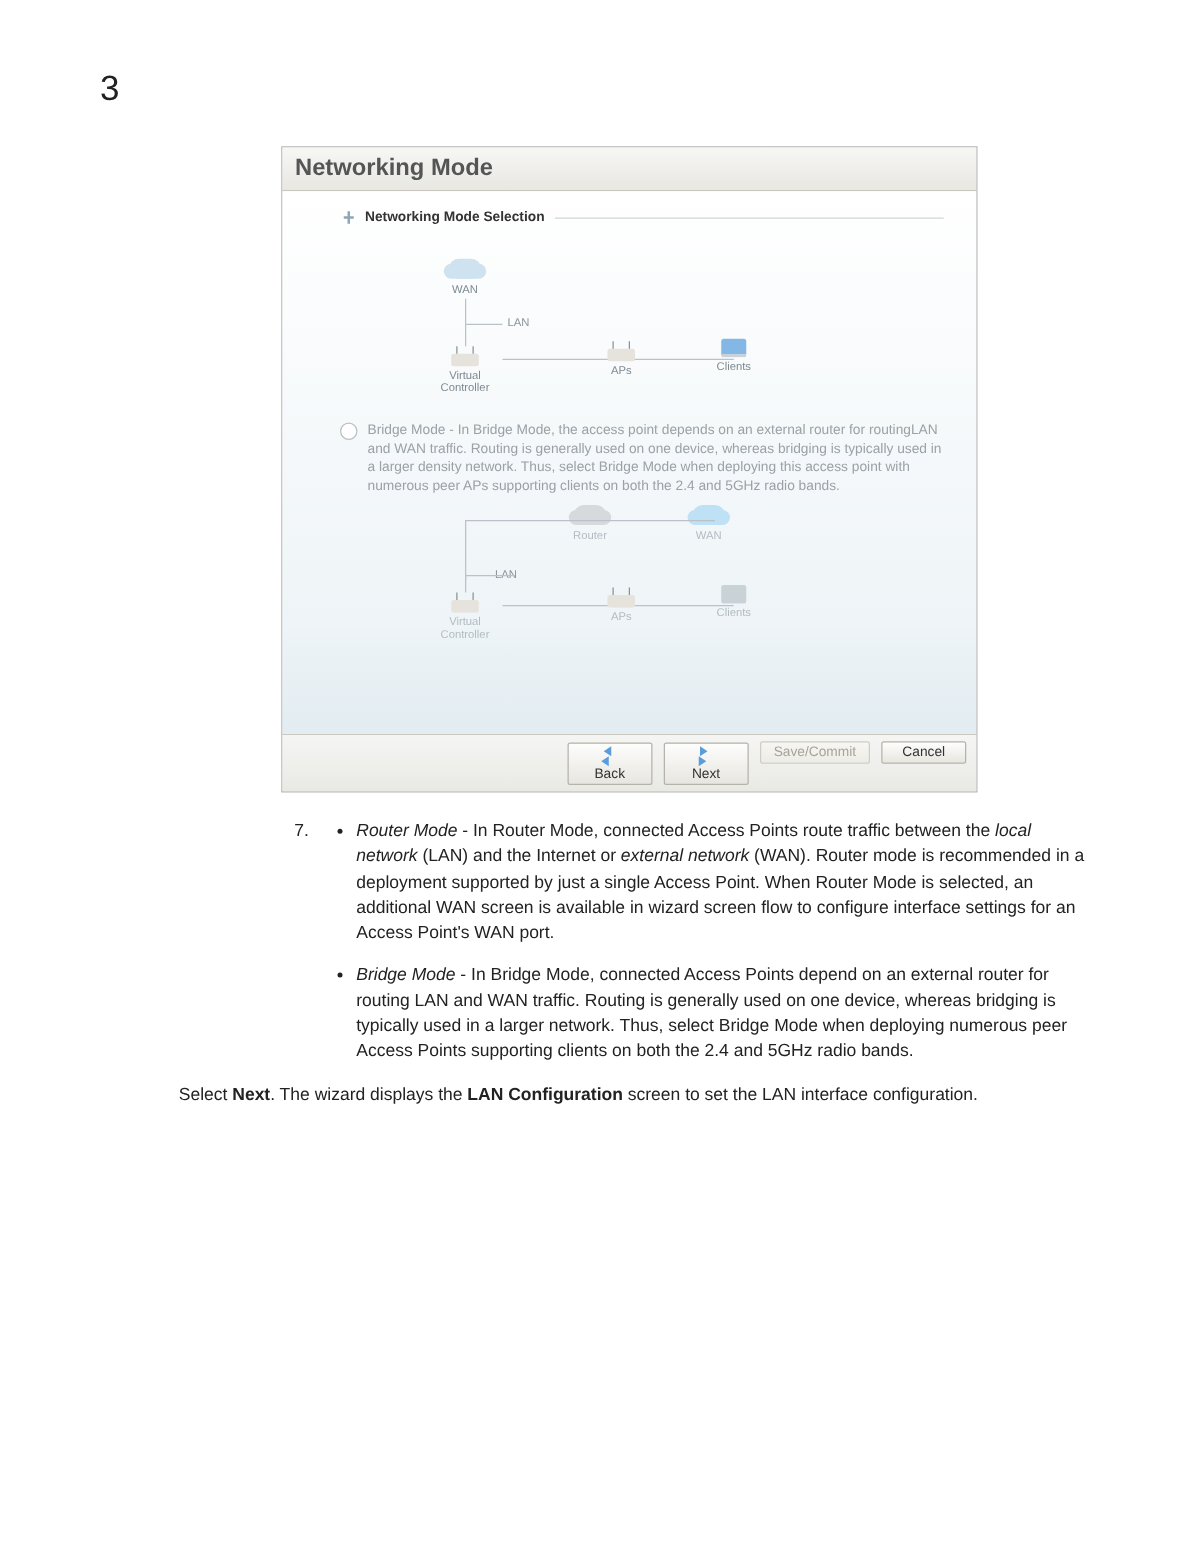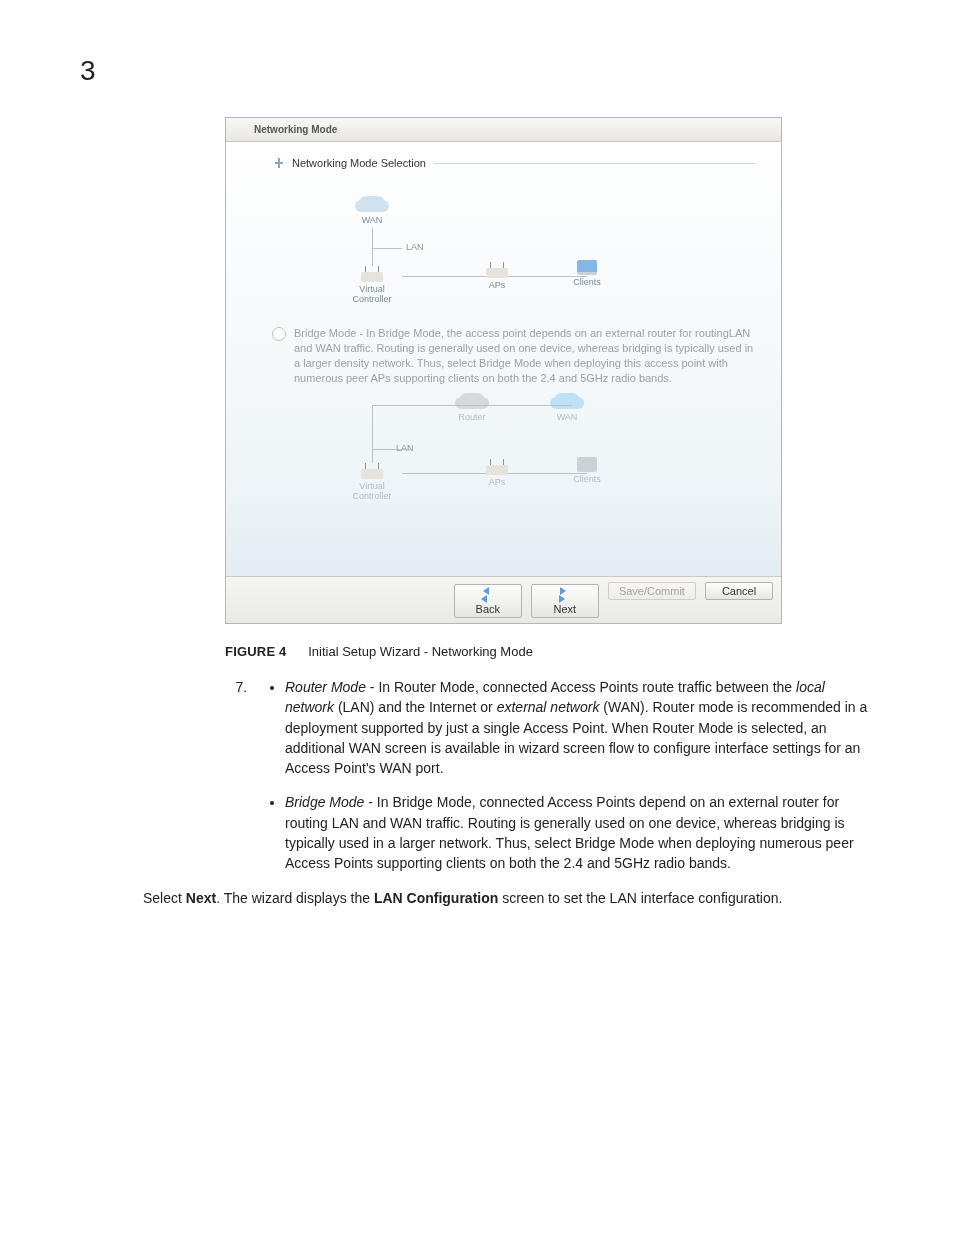--- a/index.html
+++ b/index.html
@@ -23,24 +23,24 @@
     margin-left: 145px;
     width: 555px;
     border: 1px solid #b5b5b5;
     font-size: 11px;
     color: #444;
     margin-bottom: 20px;
   }
   .panel-header {
     background: linear-gradient(#f7f7f4, #e8e7e2);
     border-bottom: 1px solid #c9c7bf;
-    padding: 6px 28px;
+    padding: 6px 10px;
     font-weight: bold;
     color: #555;
-    font-size: 10px;
+    font-size: 19px;
   }
   .panel-body {
     background: linear-gradient(#ffffff, #eef4f7 80%, #e2ecf1);
     padding: 14px 26px 30px 46px;
     min-height: 390px;
     position: relative;
   }
   .fieldset-title {
     display: flex;
     align-items: center;
@@ -54,21 +54,21 @@
   }
   .fieldset-title .icon::before {
     content:"";
     position:absolute; left:6px; top:2px; width:2px; height:10px; background:#8fa6b8;
   }
   .fieldset-title .icon::after {
     content:"";
     position:absolute; left:3px; top:6px; width:8px; height:2px; background:#8fa6b8;
   }
   .fieldset-title .label {
-    font-weight: normal;
+    font-weight: bold;
     color: #333;
     font-size: 11px;
     white-space: nowrap;
   }
   .fieldset-title .line {
     flex: 1;
     border-top: 1px solid #cfd6da;
     margin-left: 8px;
   }
   .option {
@@ -265,24 +265,20 @@
       </span>
       <span class="btn disabled">
         <span>Save/Commit</span>
       </span>
       <span class="btn">
         <span>Cancel</span>
       </span>
     </div>
   </div>
 
-  <div class="figcap">
-    <b>FIGURE 4</b>
-    <span>Initial Setup Wizard - Networking Mode</span>
-  </div>
 
   <div class="bodytext">
     <ol class="steps" start="7">
       <li>
         <ul class="bullets">
           <li>
             <span class="ital">Router Mode</span><span> - In Router Mode, connected Access Points route traffic between the </span><span class="ital">local network</span><span> (LAN) and the Internet or </span><span class="ital">external network</span><span> (WAN). Router mode is recommended in a deployment supported by just a single Access Point. When Router Mode is selected, an additional WAN screen is available in wizard screen flow to configure interface settings for an Access Point's WAN port.</span>
           </li>
           <li>
             <span class="ital">Bridge Mode</span><span> - In Bridge Mode, connected Access Points depend on an external router for routing LAN and WAN traffic. Routing is generally used on one device, whereas bridging is typically used in a larger network. Thus, select Bridge Mode when deploying numerous peer Access Points supporting clients on both the 2.4 and 5GHz radio bands.</span>

